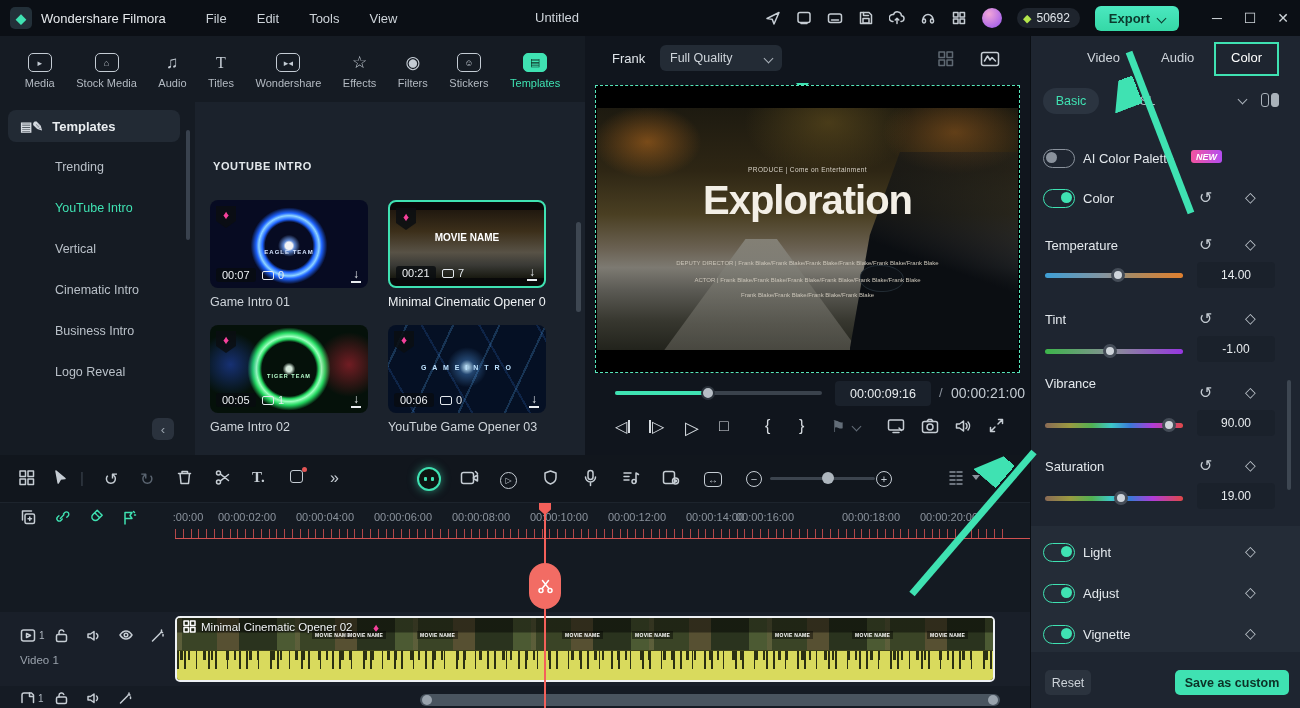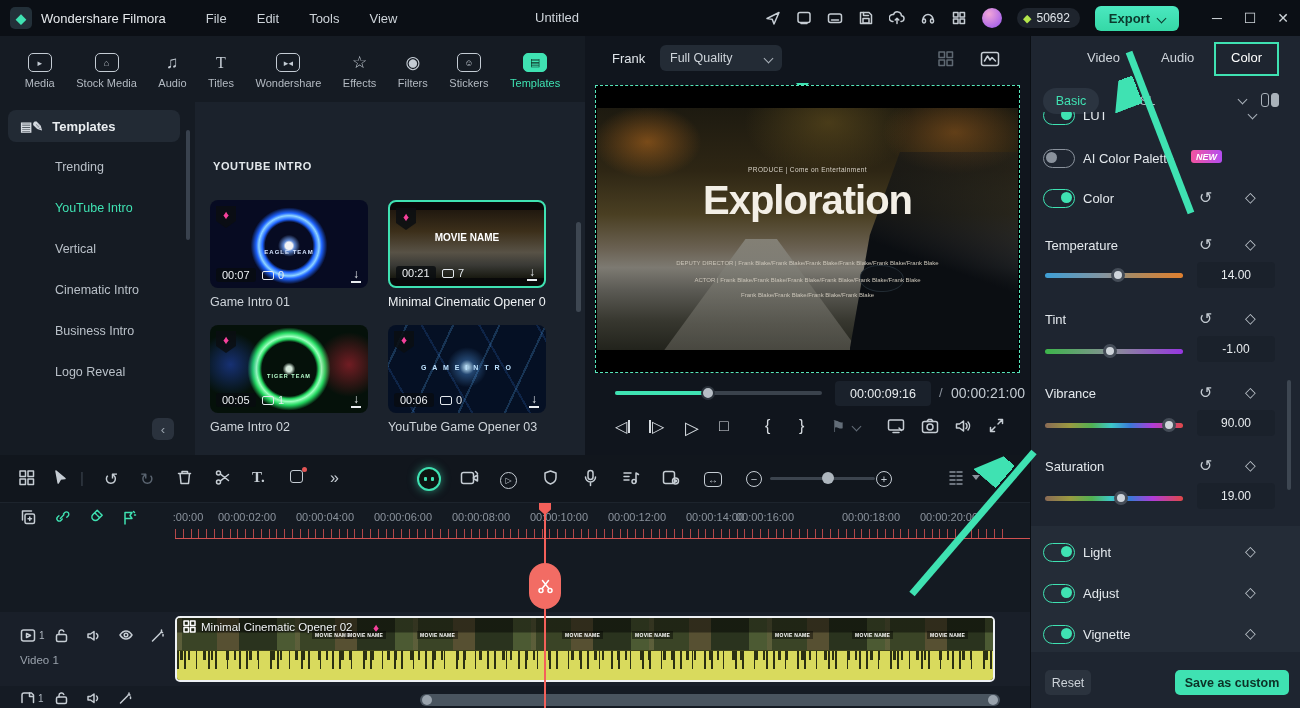--- a/index.html
+++ b/index.html
@@ -397,27 +397,20 @@
       </div>
     <span id="hsl">HSL</span>
     <span class="chev" style="position:absolute;left:208px;top:60px"></span>
     <div id="splitic">
         <i></i>
         <i class="f"></i>
       </div>
 
     <div id="rcontent">
 
-      <div class="crow" style="top:-9px">
-        <span class="tog">
-            <span class="kn"></span>
-          </span>
-        <span class="lbl">LUT</span>
-        <span class="chev" style="position:absolute;left:218px;top:8px"></span>
-      </div>
       <div class="crow" style="top:34px">
         <span class="tog off">
             <span class="kn"></span>
           </span>
         <span class="lbl">AI Color Palette</span>
         <span class="newbadge">NEW</span>
       </div>
       <div class="crow" style="top:74px">
         <span class="tog">
             <span class="kn"></span>
@@ -436,21 +429,21 @@
       <div class="vbox" style="top:150px">14.00</div>
 
       <span class="slabel" style="top:200px">Tint</span>
       <span class="reseti" style="top:197px">↺</span>
       <span class="kf" style="top:198px">◇</span>
       <div class="strip g-tint" style="top:237px">
           <div class="hdl" style="left:42%"></div>
         </div>
       <div class="vbox" style="top:224px">-1.00</div>
 
-      <span class="slabel" style="top:274px">Vibrance</span>
+      <span class="slabel" style="top:264px">Vibrance</span>
       <span class="reseti" style="top:271px">↺</span>
       <span class="kf" style="top:272px">◇</span>
       <div class="strip g-rain" style="top:311px">
           <div class="hdl" style="left:85%"></div>
         </div>
       <div class="vbox" style="top:298px">90.00</div>
 
       <span class="slabel" style="top:347px">Saturation</span>
       <span class="reseti" style="top:344px">↺</span>
       <span class="kf" style="top:345px">◇</span>

